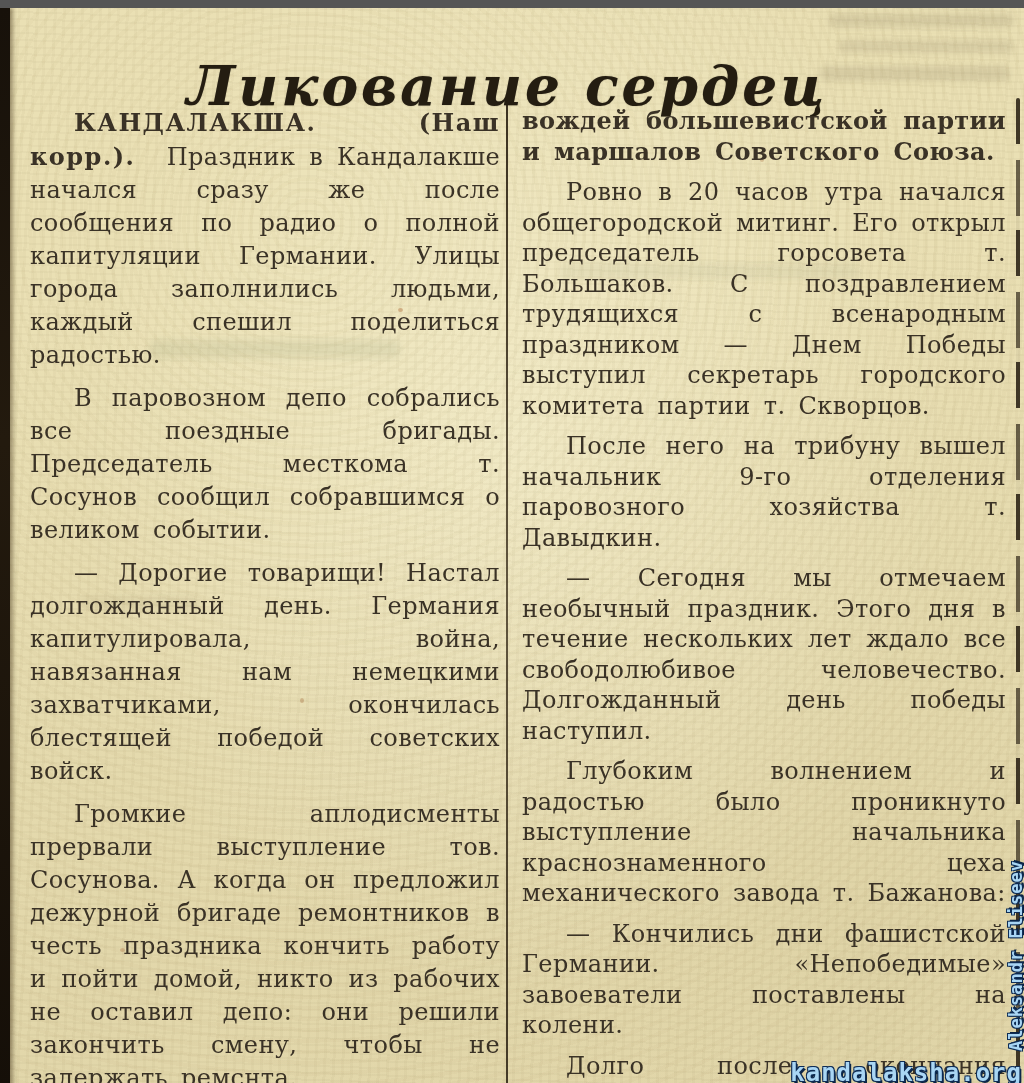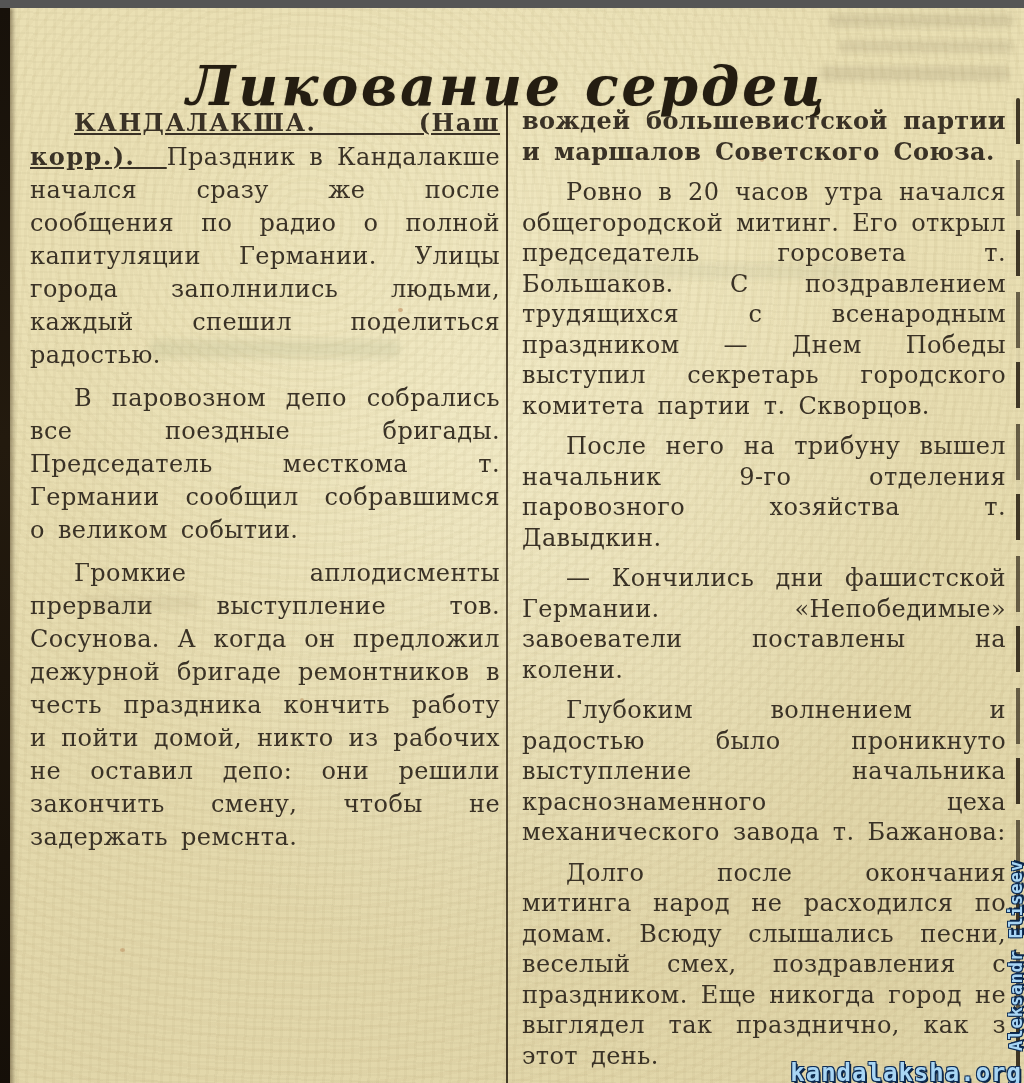--- a/index.html
+++ b/index.html
@@ -53,21 +53,21 @@
     color:#3a3226;
     font-size:24px;
     text-align:justify;
     letter-spacing:0.4px;
     word-spacing:5px;
   }
   .column.left{left:30px;width:470px;line-height:33px;}
   .column.right{left:522px;width:484px;line-height:30.5px;}
   .column p{margin:0 0 10px 0;text-indent:44px;}
   .column p.continuation{text-indent:0;font-weight:bold;}
-  .column b{font-weight:bold;letter-spacing:1.5px;text-decoration:underline;}
+  .column b{font-weight:bold;letter-spacing:1.5px;}
   
   .smudge{position:absolute;pointer-events:none;filter:blur(3px);border-radius:6px;}
   .sm1{left:828px;top:6px;width:186px;height:13px;background:rgba(110,100,70,0.16);}
   .sm2{left:838px;top:32px;width:176px;height:13px;background:rgba(110,100,70,0.14);}
   .sm3{left:820px;top:58px;width:190px;height:15px;background:rgba(105,95,65,0.15);}
   .sm4{left:150px;top:332px;width:250px;height:18px;background:rgba(100,115,80,0.10);}
   .sm5{left:560px;top:255px;width:300px;height:16px;background:rgba(100,110,80,0.07);}
   .sm6{left:80px;top:588px;width:120px;height:14px;background:rgba(110,100,70,0.08);}
   .speck{position:absolute;border-radius:50%;pointer-events:none;}
   .sp1{left:398px;top:300px;width:5px;height:4px;background:rgba(160,80,30,0.35);}
@@ -115,27 +115,29 @@
   <div class="speck sp4"></div>
 
   <div class="torn-edge"></div>
   <div class="right-rule"></div>
   <div class="col-divider"></div>
 
   <h1 class="title">Ликование сердец</h1>
 
   <div class="column left">
       <p class=""><b>КАНДАЛАКША. (Наш корр.).&nbsp;&nbsp;</b>Праздник в Кандалакше начался сразу же после сообщения по радио о полной капитуляции Германии. Улицы города заполнились людьми, каждый спешил поделиться радостью.</p>
-      <p class="">В паровозном депо собрались все поездные бригады. Председатель месткома т. Германии сообщил собравшимся о великом событии.</p>
+      <p class="">В паровозном депо собрались все поездные бригады. Председатель месткома т. Сосунов сообщил собравшимся о великом событии.</p>
+      <p class="">— Дорогие товарищи! Настал долгожданный день. Германия капитулировала, война, навязанная нам немецкими захватчиками, окончилась блестящей победой советских войск.</p>
       <p class="">Громкие аплодисменты прервали выступление тов. Сосунова. А когда он предложил дежурной бригаде ремонтников в честь праздника кончить работу и пойти домой, никто из рабочих не оставил депо: они решили закончить смену, чтобы не задержать ремснта.</p>
     </div>
   <div class="column right">
       <p class="continuation">вождей большевистской партии и маршалов Советского Союза.</p>
       <p class="">Ровно в 20 часов утра начался общегородской митинг. Его открыл председатель горсовета т. Большаков. С поздравлением трудящихся с всенародным праздником — Днем Победы выступил секретарь городского комитета партии т. Скворцов.</p>
       <p class="">После него на трибуну вышел начальник 9-го отделения паровозного хозяйства т. Давыдкин.</p>
+      <p class="">— Сегодня мы отмечаем необычный праздник. Этого дня в течение нескольких лет ждало все свободолюбивое человечество. Долгожданный день победы наступил.</p>
+      <p class="">Глубоким волнением и радостью было проникнуто выступление начальника краснознаменного цеха механического завода т. Бажанова:</p>
       <p class="">— Кончились дни фашистской Германии. «Непобедимые» завоеватели поставлены на колени.</p>
-      <p class="">Глубоким волнением и радостью было проникнуто выступление начальника краснознаменного цеха механического завода т. Бажанова:</p>
       <p class="">Долго после окончания митинга народ не расходился по домам. Всюду слышались песни, веселый смех, поздравления с праздником. Еще никогда город не выглядел так празднично, как з этот день.</p>
     </div>
 
   <div class="wm wm-vertical">Aleksandr Eliseev</div>
   <div class="wm wm-bottom">kandalaksha.org</div>
 </div>
 
 </body></html>

